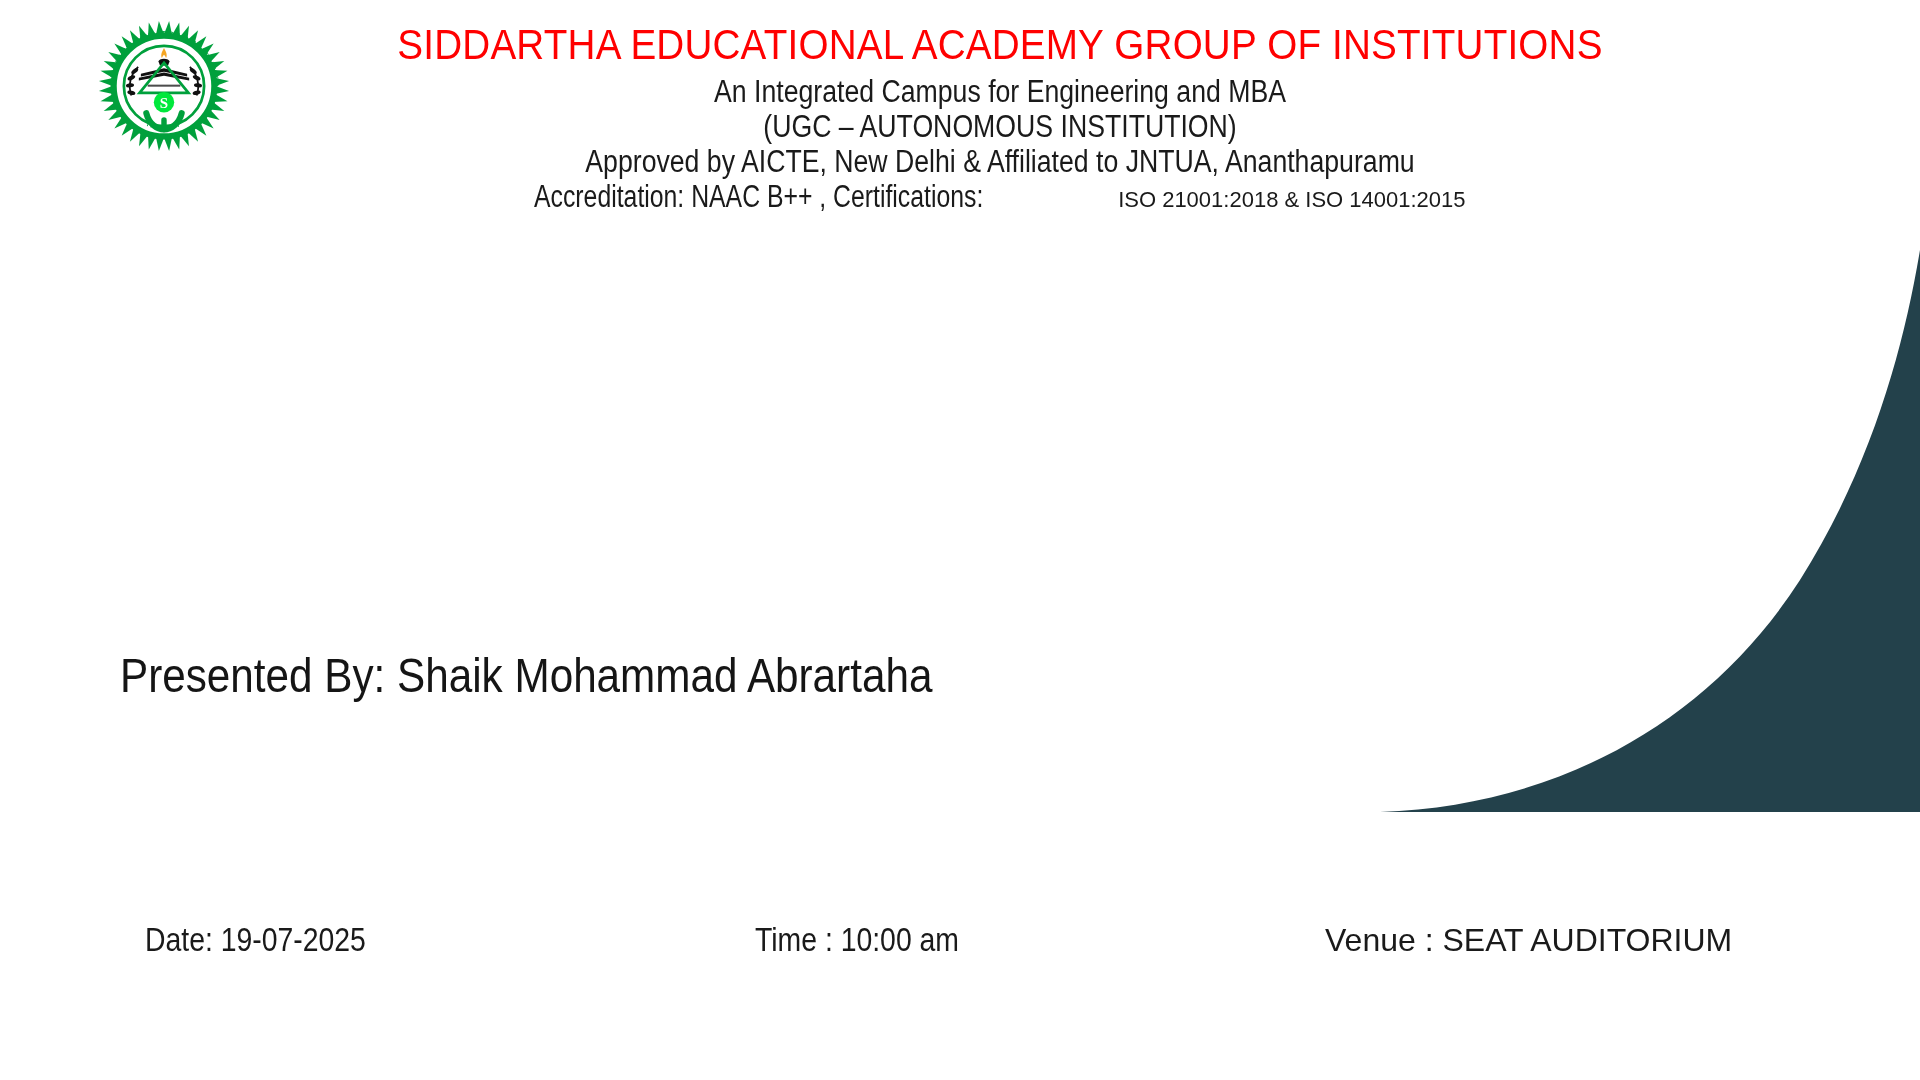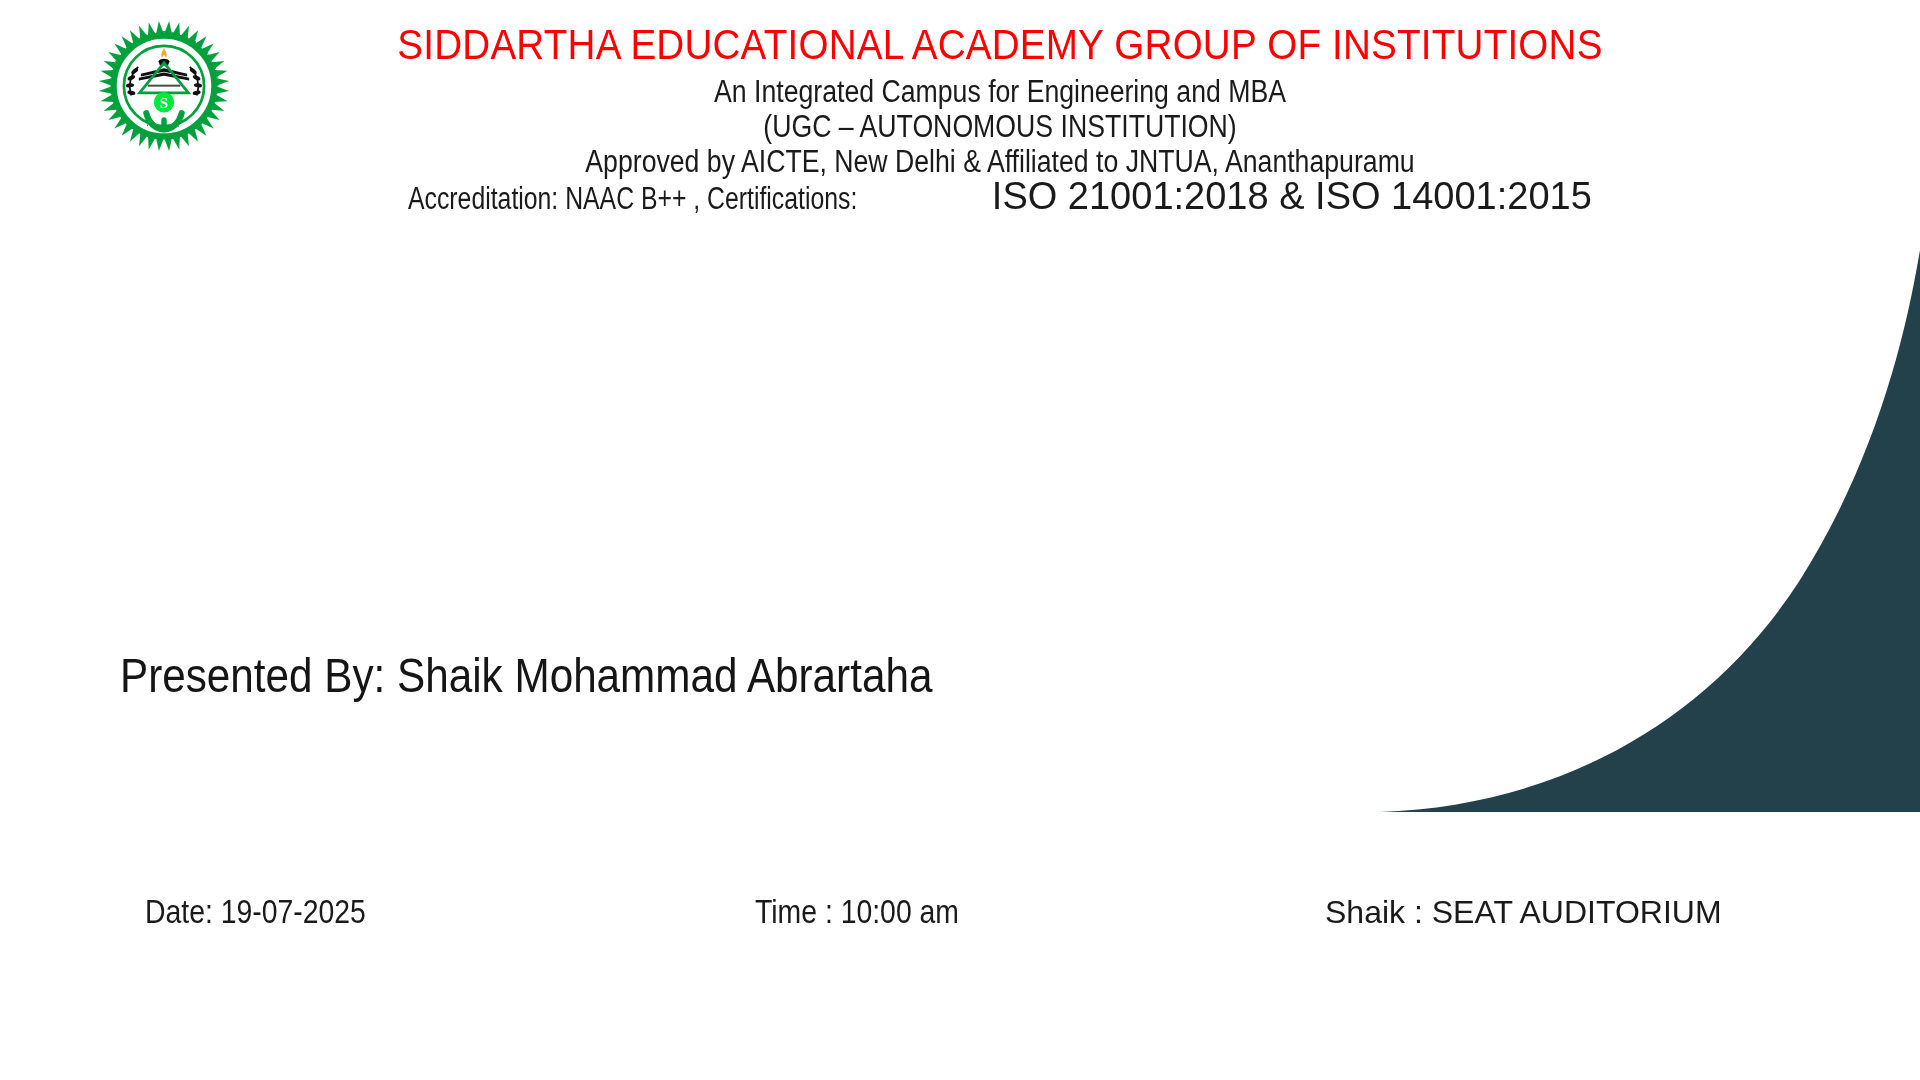--- a/index.html
+++ b/index.html
@@ -77,21 +77,21 @@
     white-space: nowrap;
   }
   #accred-line .narrow {
     display: inline-block;
     transform: scaleX(0.80);
     transform-origin: left center;
   }
   #accred-line .wide {
     display: inline-block;
     font-family: "Liberation Sans", sans-serif;
-    font-size: 38px;
+    font-size: 22px;
     margin-left: 22px;
   }
 
   
   #talk-title {
     position: absolute;
     left: 106px;
     top: 348px;
     width: 1400px;
     font-family: "Liberation Sans Narrow", "Liberation Sans", sans-serif;
@@ -119,21 +119,21 @@
     color: #151515;
     transform: scaleX(0.88);
     transform-origin: left center;
     white-space: nowrap;
   }
 
   
   #footer-row {
     position: absolute;
     left: 0;
-    top: 892px;
+    top: 920px;
     width: 1920px;
     height: 60px;
   }
   .foot-item {
     position: absolute;
     font-size: 33px;
     line-height: 40px;
     color: #1a1a1a;
     white-space: nowrap;
   }
@@ -269,16 +269,16 @@
       </div>
     </div>
   </div>
 
 
   <div id="presenter">Presented By: Shaik Mohammad Abrartaha</div>
 
   <div id="footer-row">
     <div id="foot-date" class="foot-item">Date: 19-07-2025</div>
     <div id="foot-time" class="foot-item">Time : 10:00 am</div>
-    <div id="foot-venue" class="foot-item">Shaik : SEAT AUDITORIUM</div>
+    <div id="foot-venue" class="foot-item">Venue : SEAT AUDITORIUM</div>
   </div>
 
 </div>
 
 </body></html>

